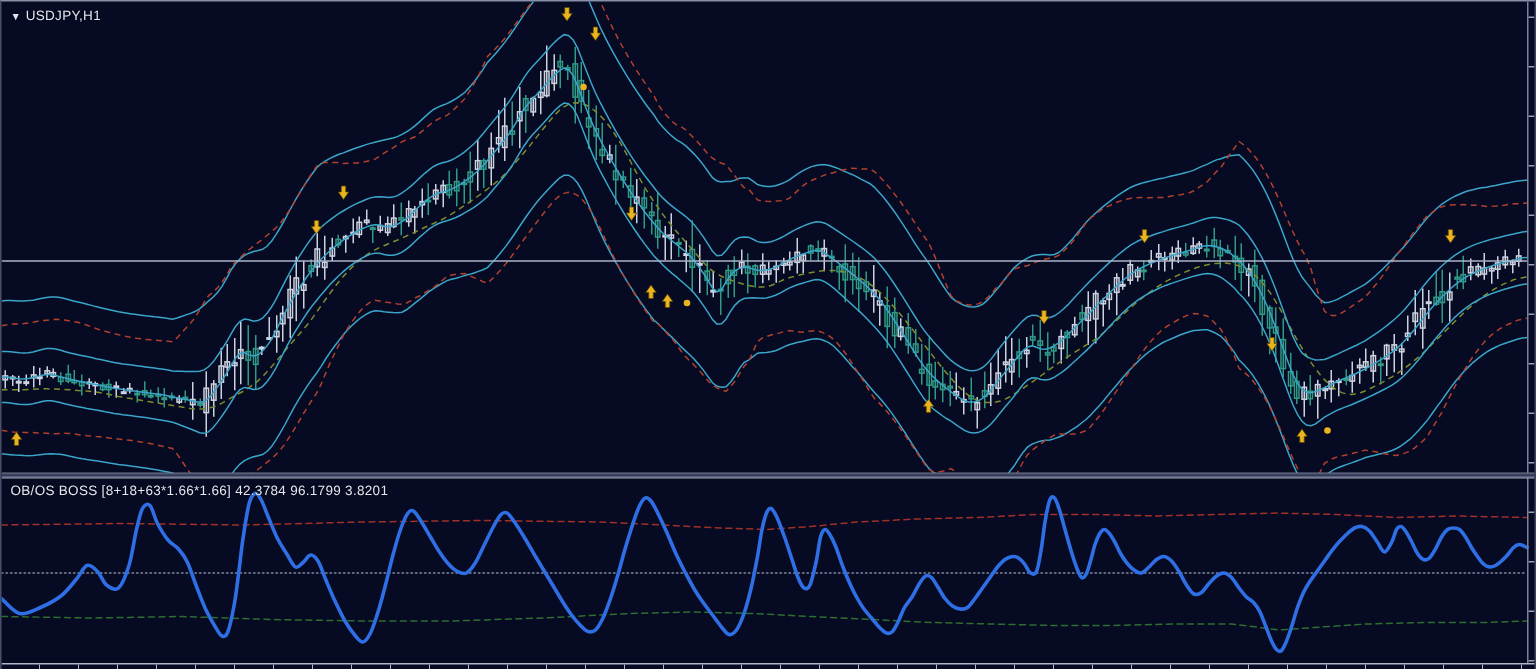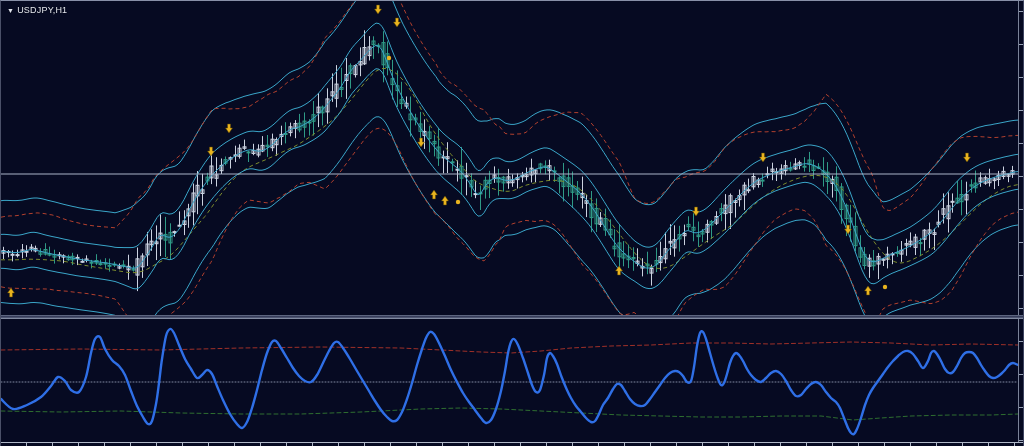--- a/index.html
+++ b/index.html
@@ -515,20 +515,23 @@
       <line x1="1018" y1="142.5" x2="1022" y2="142.5" stroke="#98a2b6" stroke-width="1"></line>
       <line x1="1018" y1="175.5" x2="1022" y2="175.5" stroke="#98a2b6" stroke-width="1"></line>
       <line x1="1018" y1="208.5" x2="1022" y2="208.5" stroke="#98a2b6" stroke-width="1"></line>
       <line x1="1018" y1="241.5" x2="1022" y2="241.5" stroke="#98a2b6" stroke-width="1"></line>
       <line x1="1018" y1="274.5" x2="1022" y2="274.5" stroke="#98a2b6" stroke-width="1"></line>
       <line x1="1018" y1="307.5" x2="1022" y2="307.5" stroke="#98a2b6" stroke-width="1"></line>
     </svg>
 
   <div id="splitter"></div>
 
+  <div class="chart-label" id="indicator-label">
+    <span>OB/OS BOSS [8+18+63*1.66*1.66] 42.3784 96.1799 3.8201</span>
+  </div>
 
   <svg id="osc-chart" width="1024" height="124">
       <path fill="none" stroke="#a03028" stroke-width="1" stroke-linejoin="round" stroke-linecap="round" stroke-dasharray="4 3" d="M0.0,32.0L80.0,31.0L160.0,32.0L240.0,30.0L320.0,29.0L400.0,30.0L440.0,32.0L480.0,34.0L510.0,35.0L540.0,33.0L570.0,30.0L610.0,28.0L650.0,27.0L690.0,25.0L730.0,25.0L770.0,26.0L810.0,25.0L850.0,24.0L890.0,25.0L930.0,27.0L970.0,26.0L1017.0,27.0"></path>
       <path fill="none" stroke="#2e6e30" stroke-width="1" stroke-linejoin="round" stroke-linecap="round" stroke-dasharray="4 3" d="M0.0,93.0L60.0,94.0L120.0,93.0L180.0,95.0L240.0,96.0L300.0,96.0L360.0,94.0L420.0,91.0L460.0,90.0L500.0,91.0L540.0,93.0L580.0,95.0L620.0,97.0L660.0,98.0L700.0,99.0L740.0,99.0L780.0,98.0L820.0,98.0L852.0,102.0L880.0,100.0L910.0,98.0L950.0,97.0L990.0,97.0L1017.0,96.0"></path>
       <path fill="none" stroke="#8088a0" stroke-width="1" stroke-linejoin="round" stroke-linecap="round" stroke-dasharray="1 2" d="M0.0,64.0L1017.0,64.0"></path>
       <path fill="none" stroke="#2f6fe6" stroke-width="2.4" stroke-linejoin="round" stroke-linecap="round" d="M0,81C2.0 82.7,7.7 90.0,12 91C16.3 92.0,21.3 89.0,26 87C30.7 85.0,36.0 82.2,40 79C44.0 75.8,47.2 71.3,50 68C52.8 64.7,54.7 59.8,57 59C59.3 58.2,61.8 60.8,64 63C66.2 65.2,67.7 70.2,70 72C72.3 73.8,75.5 76.2,78 74C80.5 71.8,83.0 65.5,85 59C87.0 52.5,88.5 41.3,90 35C91.5 28.7,92.5 23.7,94 21C95.5 18.3,97.3 17.3,99 19C100.7 20.7,102.0 27.2,104 31C106.0 34.8,108.7 39.2,111 42C113.3 44.8,115.8 45.5,118 48C120.2 50.5,122.0 52.8,124 57C126.0 61.2,128.0 67.8,130 73C132.0 78.2,134.0 83.7,136 88C138.0 92.3,140.2 96.0,142 99C143.8 102.0,145.5 105.3,147 106C148.5 106.7,149.7 106.3,151 103C152.3 99.7,153.8 92.3,155 86C156.2 79.7,157.0 72.5,158 65C159.0 57.5,159.8 48.8,161 41C162.2 33.2,163.7 23.0,165 18C166.3 13.0,167.7 11.5,169 11C170.3 10.5,171.5 12.3,173 15C174.5 17.7,176.2 22.7,178 27C179.8 31.3,182.0 37.0,184 41C186.0 45.0,188.0 47.8,190 51C192.0 54.2,194.2 59.0,196 60C197.8 61.0,199.3 58.3,201 57C202.7 55.7,204.3 52.2,206 52C207.7 51.8,209.3 53.3,211 56C212.7 58.7,214.2 63.7,216 68C217.8 72.3,219.8 77.3,222 82C224.2 86.7,226.7 92.0,229 96C231.3 100.0,234.0 103.7,236 106C238.0 108.3,239.3 110.3,241 110C242.7 109.7,244.3 107.3,246 104C247.7 100.7,249.3 95.3,251 90C252.7 84.7,254.3 78.3,256 72C257.7 65.7,259.3 58.2,261 52C262.7 45.8,264.3 39.7,266 35C267.7 30.3,269.5 26.0,271 24C272.5 22.0,273.5 22.0,275 23C276.5 24.0,278.2 27.2,280 30C281.8 32.8,284.0 36.7,286 40C288.0 43.3,290.0 47.0,292 50C294.0 53.0,296.0 55.8,298 58C300.0 60.2,302.0 62.0,304 63C306.0 64.0,308.0 65.0,310 64C312.0 63.0,314.0 60.2,316 57C318.0 53.8,320.0 49.0,322 45C324.0 41.0,326.2 36.3,328 33C329.8 29.7,331.5 26.5,333 25C334.5 23.5,335.5 23.2,337 24C338.5 24.8,340.0 27.2,342 30C344.0 32.8,346.7 37.2,349 41C351.3 44.8,353.8 49.3,356 53C358.2 56.7,360.0 59.7,362 63C364.0 66.3,366.0 69.7,368 73C370.0 76.3,372.0 79.8,374 83C376.0 86.2,378.0 89.3,380 92C382.0 94.7,384.2 97.2,386 99C387.8 100.8,389.3 102.5,391 103C392.7 103.5,394.3 103.5,396 102C397.7 100.5,399.3 97.5,401 94C402.7 90.5,404.3 85.8,406 81C407.7 76.2,409.3 70.7,411 65C412.7 59.3,414.3 52.7,416 47C417.7 41.3,419.5 35.5,421 31C422.5 26.5,423.7 22.8,425 20C426.3 17.2,427.7 14.7,429 14C430.3 13.3,431.5 14.2,433 16C434.5 17.8,436.2 21.3,438 25C439.8 28.7,442.0 33.5,444 38C446.0 42.5,448.0 47.7,450 52C452.0 56.3,454.0 60.2,456 64C458.0 67.8,460.0 71.7,462 75C464.0 78.3,466.0 81.2,468 84C470.0 86.8,472.0 89.3,474 92C476.0 94.7,478.2 97.8,480 100C481.8 102.2,483.3 104.7,485 105C486.7 105.3,488.3 104.3,490 102C491.7 99.7,493.3 95.8,495 91C496.7 86.2,498.5 79.3,500 73C501.5 66.7,502.8 59.3,504 53C505.2 46.7,506.0 39.8,507 35C508.0 30.2,509.0 26.3,510 24C511.0 21.7,511.8 20.5,513 21C514.2 21.5,515.5 23.8,517 27C518.5 30.2,520.3 35.3,522 40C523.7 44.7,525.5 50.5,527 55C528.5 59.5,529.7 63.8,531 67C532.3 70.2,533.7 73.2,535 74C536.3 74.8,537.7 74.8,539 72C540.3 69.2,541.8 62.3,543 57C544.2 51.7,545.0 43.7,546 40C547.0 36.3,548.0 35.3,549 35C550.0 34.7,550.8 36.2,552 38C553.2 39.8,554.5 42.3,556 46C557.5 49.7,559.3 55.7,561 60C562.7 64.3,564.5 68.7,566 72C567.5 75.3,568.5 77.3,570 80C571.5 82.7,573.3 85.7,575 88C576.7 90.3,578.3 92.0,580 94C581.7 96.0,583.3 98.3,585 100C586.7 101.7,588.5 103.5,590 104C591.5 104.5,592.7 104.3,594 103C595.3 101.7,596.7 98.7,598 96C599.3 93.3,600.5 89.7,602 87C603.5 84.3,605.3 82.7,607 80C608.7 77.3,610.5 73.3,612 71C613.5 68.7,614.7 66.7,616 66C617.3 65.3,618.7 65.8,620 67C621.3 68.2,622.5 70.7,624 73C625.5 75.3,627.3 78.8,629 81C630.7 83.2,632.3 84.8,634 86C635.7 87.2,637.3 87.8,639 88C640.7 88.2,642.3 88.2,644 87C645.7 85.8,647.3 83.2,649 81C650.7 78.8,652.3 76.3,654 74C655.7 71.7,657.3 69.3,659 67C660.7 64.7,662.3 62.0,664 60C665.7 58.0,667.3 56.2,669 55C670.7 53.8,672.5 53.2,674 53C675.5 52.8,676.7 53.2,678 54C679.3 54.8,680.7 56.3,682 58C683.3 59.7,684.7 63.2,686 64C687.3 64.8,688.8 65.5,690 63C691.2 60.5,692.0 54.8,693 49C694.0 43.2,695.0 33.7,696 28C697.0 22.3,698.0 17.3,699 15C700.0 12.7,701.0 13.0,702 14C703.0 15.0,703.8 17.5,705 21C706.2 24.5,707.7 30.3,709 35C710.3 39.7,711.7 44.7,713 49C714.3 53.3,715.8 58.0,717 61C718.2 64.0,719.0 66.3,720 67C721.0 67.7,722.0 66.8,723 65C724.0 63.2,725.0 59.3,726 56C727.0 52.7,728.0 48.0,729 45C730.0 42.0,731.0 39.7,732 38C733.0 36.3,734.0 35.2,735 35C736.0 34.8,736.8 35.7,738 37C739.2 38.3,740.7 40.7,742 43C743.3 45.3,744.7 48.7,746 51C747.3 53.3,748.5 55.2,750 57C751.5 58.8,753.3 60.8,755 62C756.7 63.2,758.3 64.3,760 64C761.7 63.7,763.3 61.5,765 60C766.7 58.5,768.3 56.2,770 55C771.7 53.8,773.3 52.8,775 53C776.7 53.2,778.3 54.3,780 56C781.7 57.7,783.3 60.3,785 63C786.7 65.7,788.3 69.5,790 72C791.7 74.5,793.3 77.2,795 78C796.7 78.8,798.3 78.2,800 77C801.7 75.8,803.3 72.8,805 71C806.7 69.2,808.3 67.2,810 66C811.7 64.8,813.3 63.8,815 64C816.7 64.2,818.3 65.3,820 67C821.7 68.7,823.3 71.8,825 74C826.7 76.2,828.3 78.3,830 80C831.7 81.7,833.5 82.3,835 84C836.5 85.7,837.7 87.3,839 90C840.3 92.7,841.7 96.7,843 100C844.3 103.3,845.8 107.5,847 110C848.2 112.5,849.0 114.0,850 115C851.0 116.0,852.0 116.7,853 116C854.0 115.3,854.8 113.7,856 111C857.2 108.3,858.7 104.0,860 100C861.3 96.0,862.7 90.8,864 87C865.3 83.2,866.7 79.8,868 77C869.3 74.2,870.5 72.3,872 70C873.5 67.7,875.3 65.3,877 63C878.7 60.7,880.3 58.3,882 56C883.7 53.7,885.3 51.2,887 49C888.7 46.8,890.3 44.8,892 43C893.7 41.2,895.3 39.5,897 38C898.7 36.5,900.3 34.8,902 34C903.7 33.2,905.3 32.7,907 33C908.7 33.3,910.3 34.3,912 36C913.7 37.7,915.3 40.7,917 43C918.7 45.3,920.3 50.0,922 50C923.7 50.0,925.7 45.5,927 43C928.3 40.5,929.0 36.7,930 35C931.0 33.3,932.0 32.8,933 33C934.0 33.2,934.8 34.3,936 36C937.2 37.7,938.7 40.5,940 43C941.3 45.5,942.7 49.0,944 51C945.3 53.0,946.7 54.5,948 55C949.3 55.5,950.7 55.2,952 54C953.3 52.8,954.7 50.3,956 48C957.3 45.7,958.7 42.2,960 40C961.3 37.8,962.7 36.0,964 35C965.3 34.0,966.7 34.0,968 34C969.3 34.0,970.7 34.0,972 35C973.3 36.0,974.7 38.0,976 40C977.3 42.0,978.7 44.8,980 47C981.3 49.2,982.7 51.2,984 53C985.3 54.8,986.7 56.8,988 58C989.3 59.2,990.7 59.8,992 60C993.3 60.2,994.7 59.7,996 59C997.3 58.3,998.7 57.2,1000 56C1001.3 54.8,1002.7 53.5,1004 52C1005.3 50.5,1006.7 48.2,1008 47C1009.3 45.8,1010.5 45.0,1012 45C1013.5 45.0,1016.2 46.7,1017 47"></path>
       <line x1="1017.5" y1="0" x2="1017.5" y2="129" stroke="#7a8298" stroke-width="1"></line>
       <line x1="1018" y1="23.5" x2="1022" y2="23.5" stroke="#98a2b6" stroke-width="1"></line>
       <line x1="1018" y1="56.5" x2="1022" y2="56.5" stroke="#98a2b6" stroke-width="1"></line>
       <line x1="1018" y1="89.5" x2="1022" y2="89.5" stroke="#98a2b6" stroke-width="1"></line>

